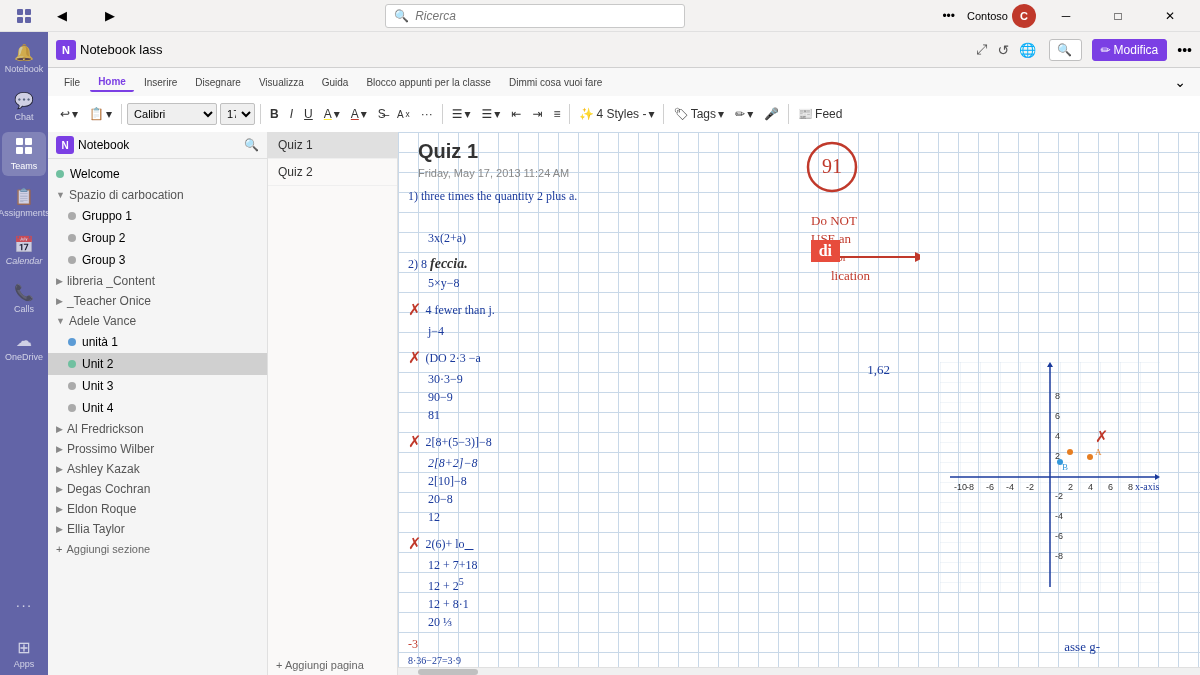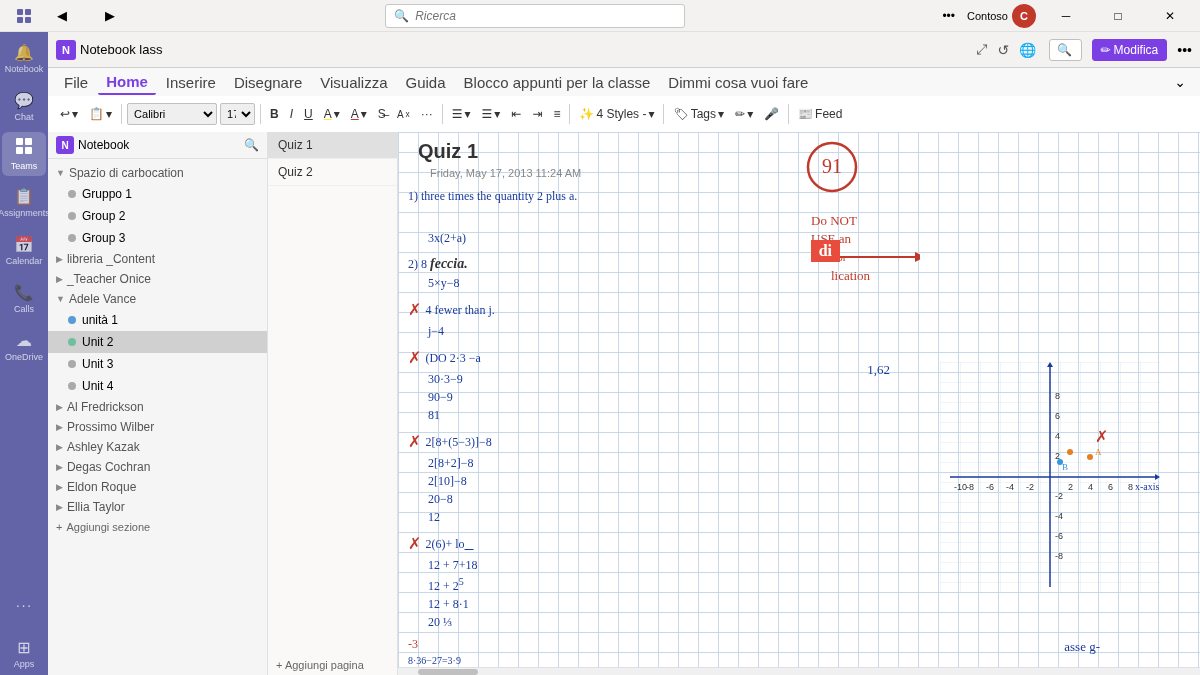--- a/index.html
+++ b/index.html
@@ -151,21 +151,21 @@
     #ribbon-tabs {
       display: flex;
       align-items: center;
       padding: 0 8px;
       gap: 2px;
       height: 28px;
       background: #f8f8f8;
     }
     .ribbon-tab {
       padding: 3px 8px;
-      font-size: 15px;
+      font-size: 10px;
       cursor: pointer;
       color: #444;
       border-radius: 2px;
     }
     .ribbon-tab.active {
       color: #7b3fe4;
       border-bottom: 2px solid #7b3fe4;
       font-weight: 600;
     }
     #ribbon-tools {
@@ -324,21 +324,21 @@
         </svg>
       </span>
       <span style="font-size:9px;">Teams</span>
     </div>
     <div class="nav-item">
       <span class="icon">📋</span>
       <span style="font-size:9px;">Assignments</span>
     </div>
     <div class="nav-item">
       <span class="icon">📅</span>
-      <span style="font-size:9px;">Calendar</span>
+      <span style="font-size:9px;font-style:italic;">Calendar</span>
     </div>
     <div class="nav-item">
       <span class="icon">📞</span>
       <span style="font-size:9px;">Calls</span>
     </div>
     <div class="nav-item">
       <span class="icon">☁</span>
       <span style="font-size:9px;">OneDrive</span>
     </div>
     <div style="flex:1;"></div>
@@ -459,20 +459,24 @@
     <div style="flex:1;display:flex;overflow:hidden;">
 
       <div id="sidebar">
         <div style="display:flex;align-items:center;padding:4px 8px;border-bottom:1px solid #e0e0e0;gap:4px;">
           <div class="notebook-icon" style="background:#7b3fe4;width:18px;height:18px;font-size:10px;">N</div>
           <span style="font-size:12px;font-weight:500;">Notebook</span>
           <div style="margin-left:auto;cursor:pointer;font-size:12px;">🔍</div>
         </div>
         <div id="sections-panel">
 
+          <div class="section-item">
+            <div class="section-dot" style="background:#70c0a0;"></div>
+            <span>Welcome</span>
+          </div>
 
           <div class="section-group-header">
             <span class="chevron">▼</span>
             <span>Spazio di carbocation</span>
           </div>
           <div class="section-item indent1">
             <div class="section-dot" style="background:#aaa;"></div>
             <span>Gruppo 1</span>
           </div>
           <div class="section-item indent1">
@@ -560,21 +564,21 @@
           <span>Aggiungi pagina</span>
         </div>
       </div>
 
       <div id="canvas-wrapper">
         <div id="page-content">
 
           <div id="page-title-area">
             <span style="font-size:20px;font-weight:600;color:#333;">Quiz 1</span>
           </div>
-          <div id="page-date" style="position:absolute;top:35px;left:32px;font-size:11px;color:#888;">Friday, May 17, 2013   11:24 AM</div>
+          <div id="page-date" style="position:absolute;top:35px;left:20px;font-size:11px;color:#888;">Friday, May 17, 2013   11:24 AM</div>
 
           <div style="position:absolute;top:8px;right:340px;">
             <svg width="55" height="55" viewBox="0 0 55 55">
               <circle cx="27" cy="27" r="24" fill="none" stroke="#c0392b" stroke-width="2.5"></circle>
               <text x="27" y="33" text-anchor="middle" font-family="cursive" font-size="20" fill="#c0392b">91</text>
             </svg>
           </div>
 
           <div style="position:absolute;top:55px;left:10px;font-family:'Segoe Script','Comic Sans MS',cursive;font-size:12px;color:#1a3a9c;line-height:1.5;">
             <div>1) three times the quantity 2 plus a.</div>
@@ -590,21 +594,21 @@
               <span style="color:#c0392b;font-size:16px;">✗</span>
               <span>(DO 2·3 −a</span>
             </div>
             <div style="padding-left:20px;">30·3−9</div>
             <div style="padding-left:20px;">90−9</div>
             <div style="padding-left:20px;">81</div>
             <div style="margin-top:6px;display:flex;align-items:center;gap:4px;">
               <span style="color:#c0392b;font-size:16px;">✗</span>
               <span>2[8+(5−3)]−8</span>
             </div>
-            <div style="padding-left:20px;">2[8+2]−8</div>
+            <div style="padding-left:20px;font-style:italic;">2[8+2]−8</div>
             <div style="padding-left:20px;">2[10]−8</div>
             <div style="padding-left:20px;">20−8</div>
             <div style="padding-left:20px;">12</div>
             <div style="margin-top:6px;display:flex;align-items:center;gap:4px;">
               <span style="color:#c0392b;font-size:16px;">✗</span>
               <span>2(6)+ lo<span style="text-decoration:underline;">&nbsp;&nbsp;&nbsp;</span></span>
             </div>
             <div style="padding-left:20px;">12 + 7+18</div>
             <div style="padding-left:20px;">12 + 2<sup>5</sup></div>
             <div style="padding-left:20px;">12 + 8·1</div>

